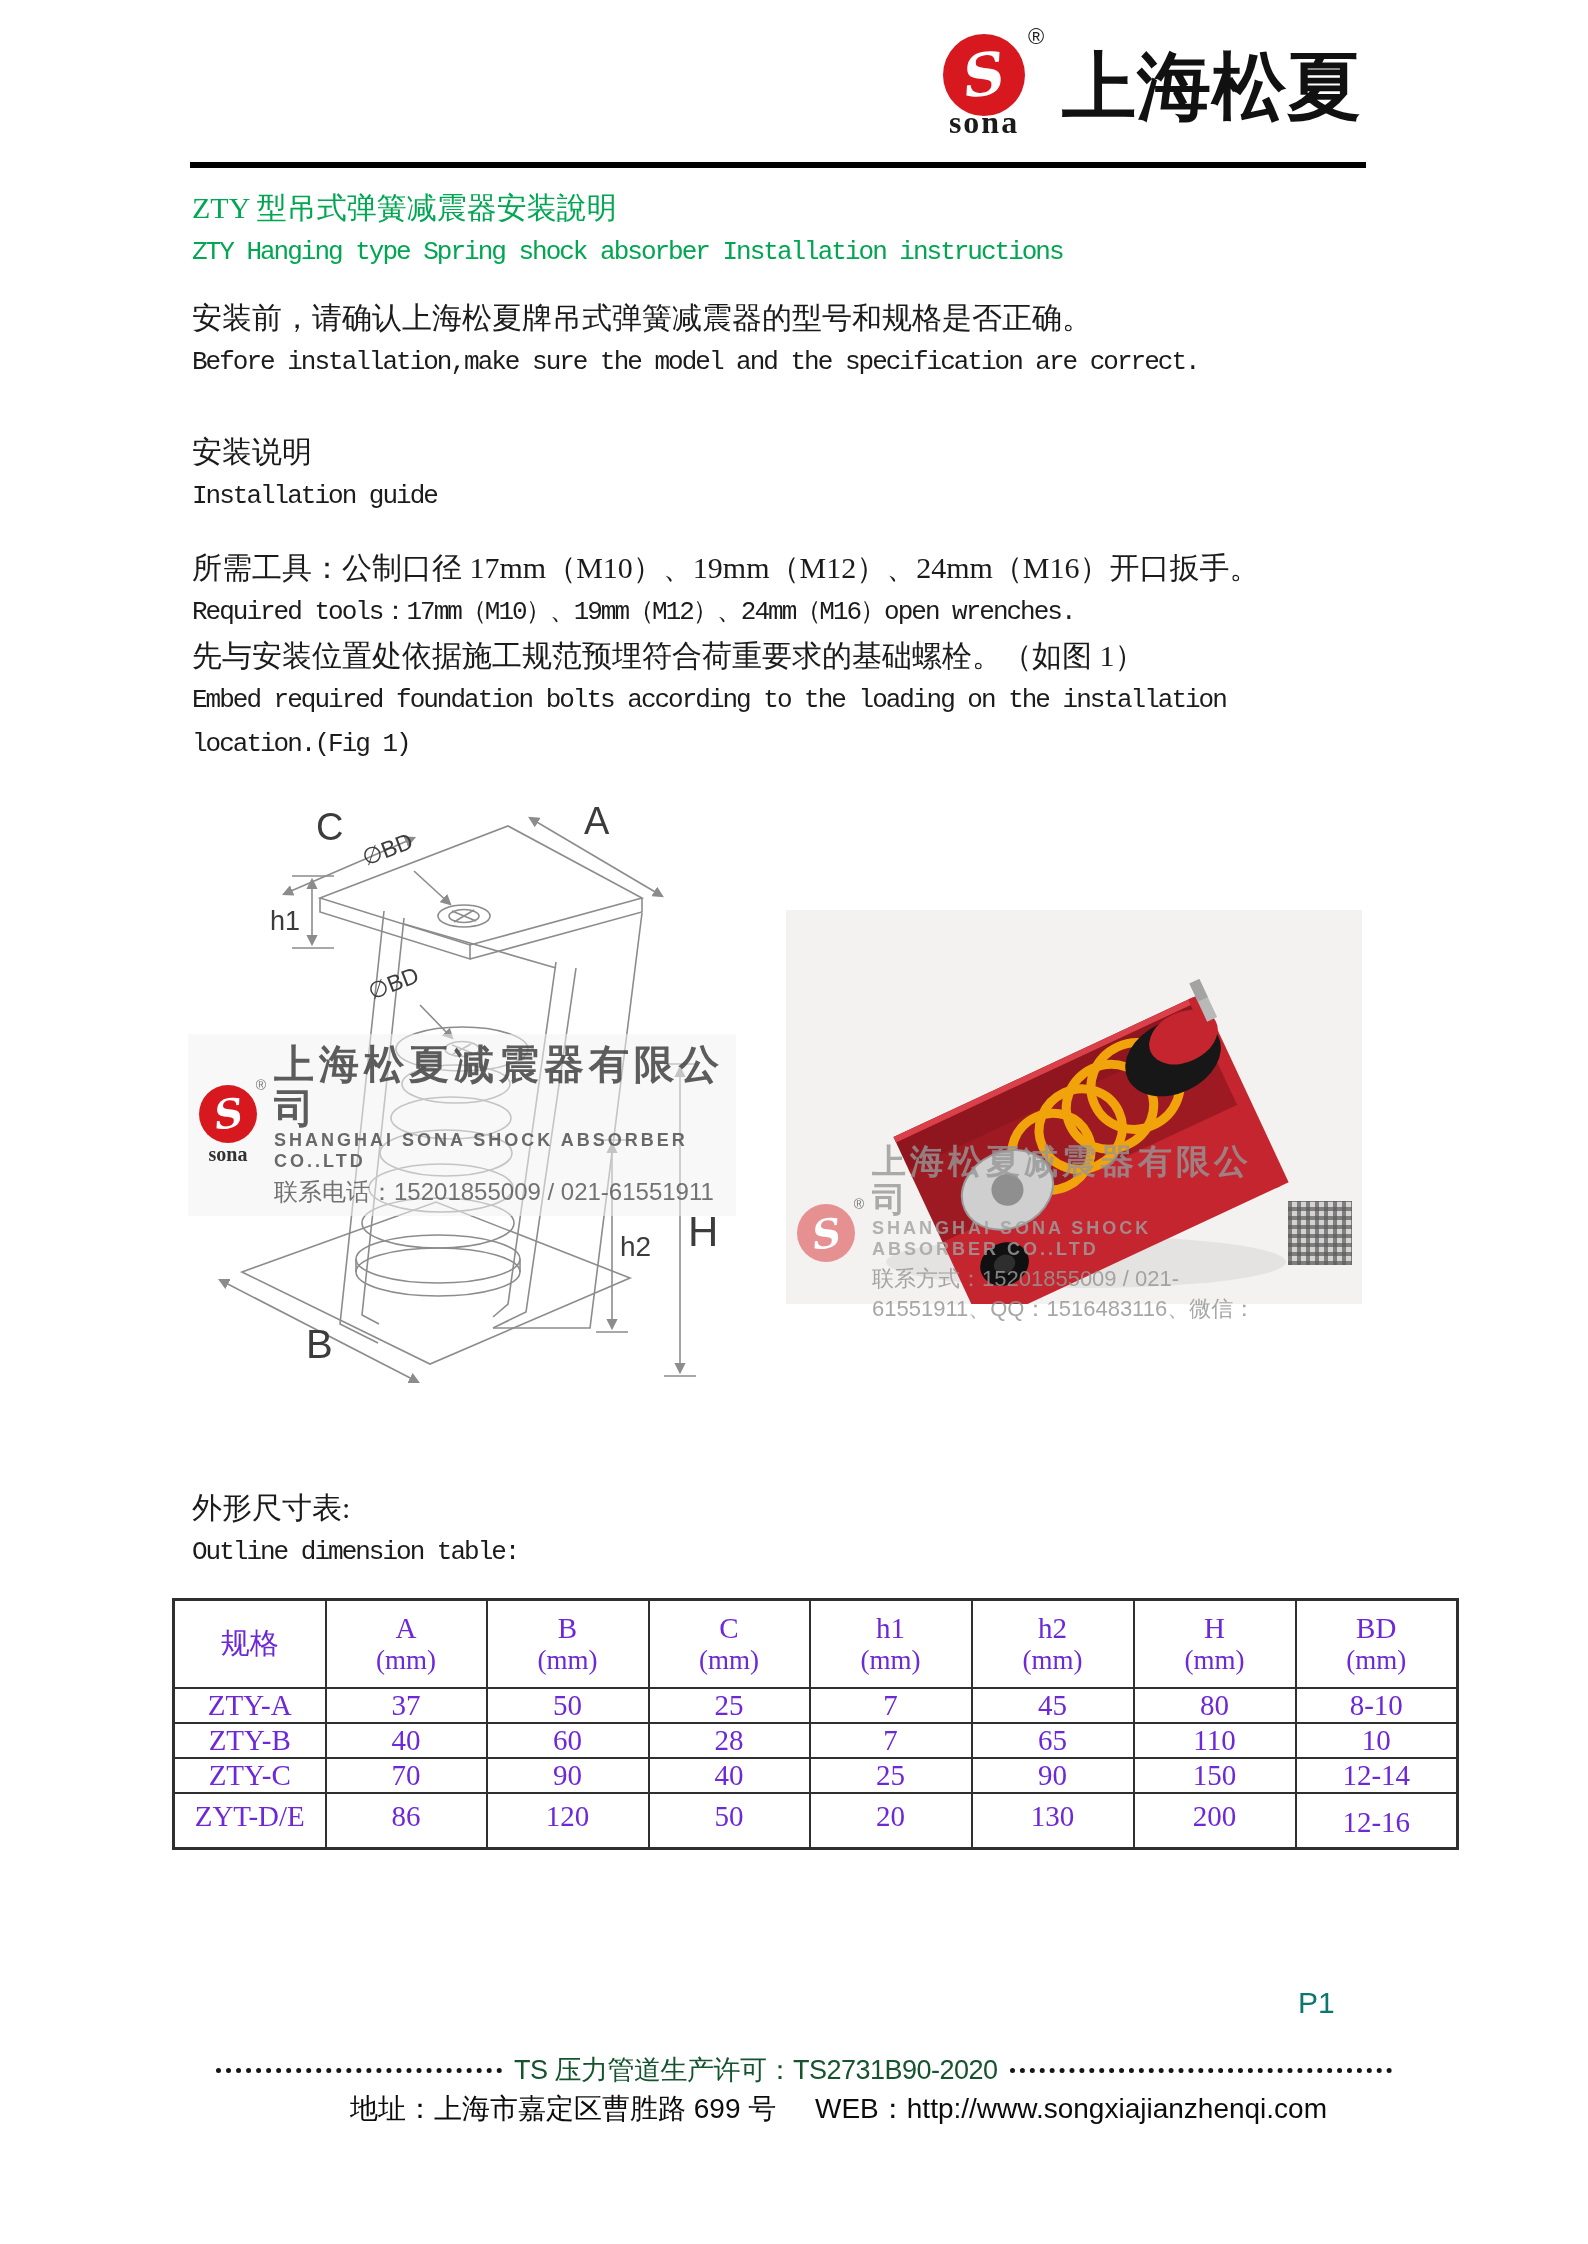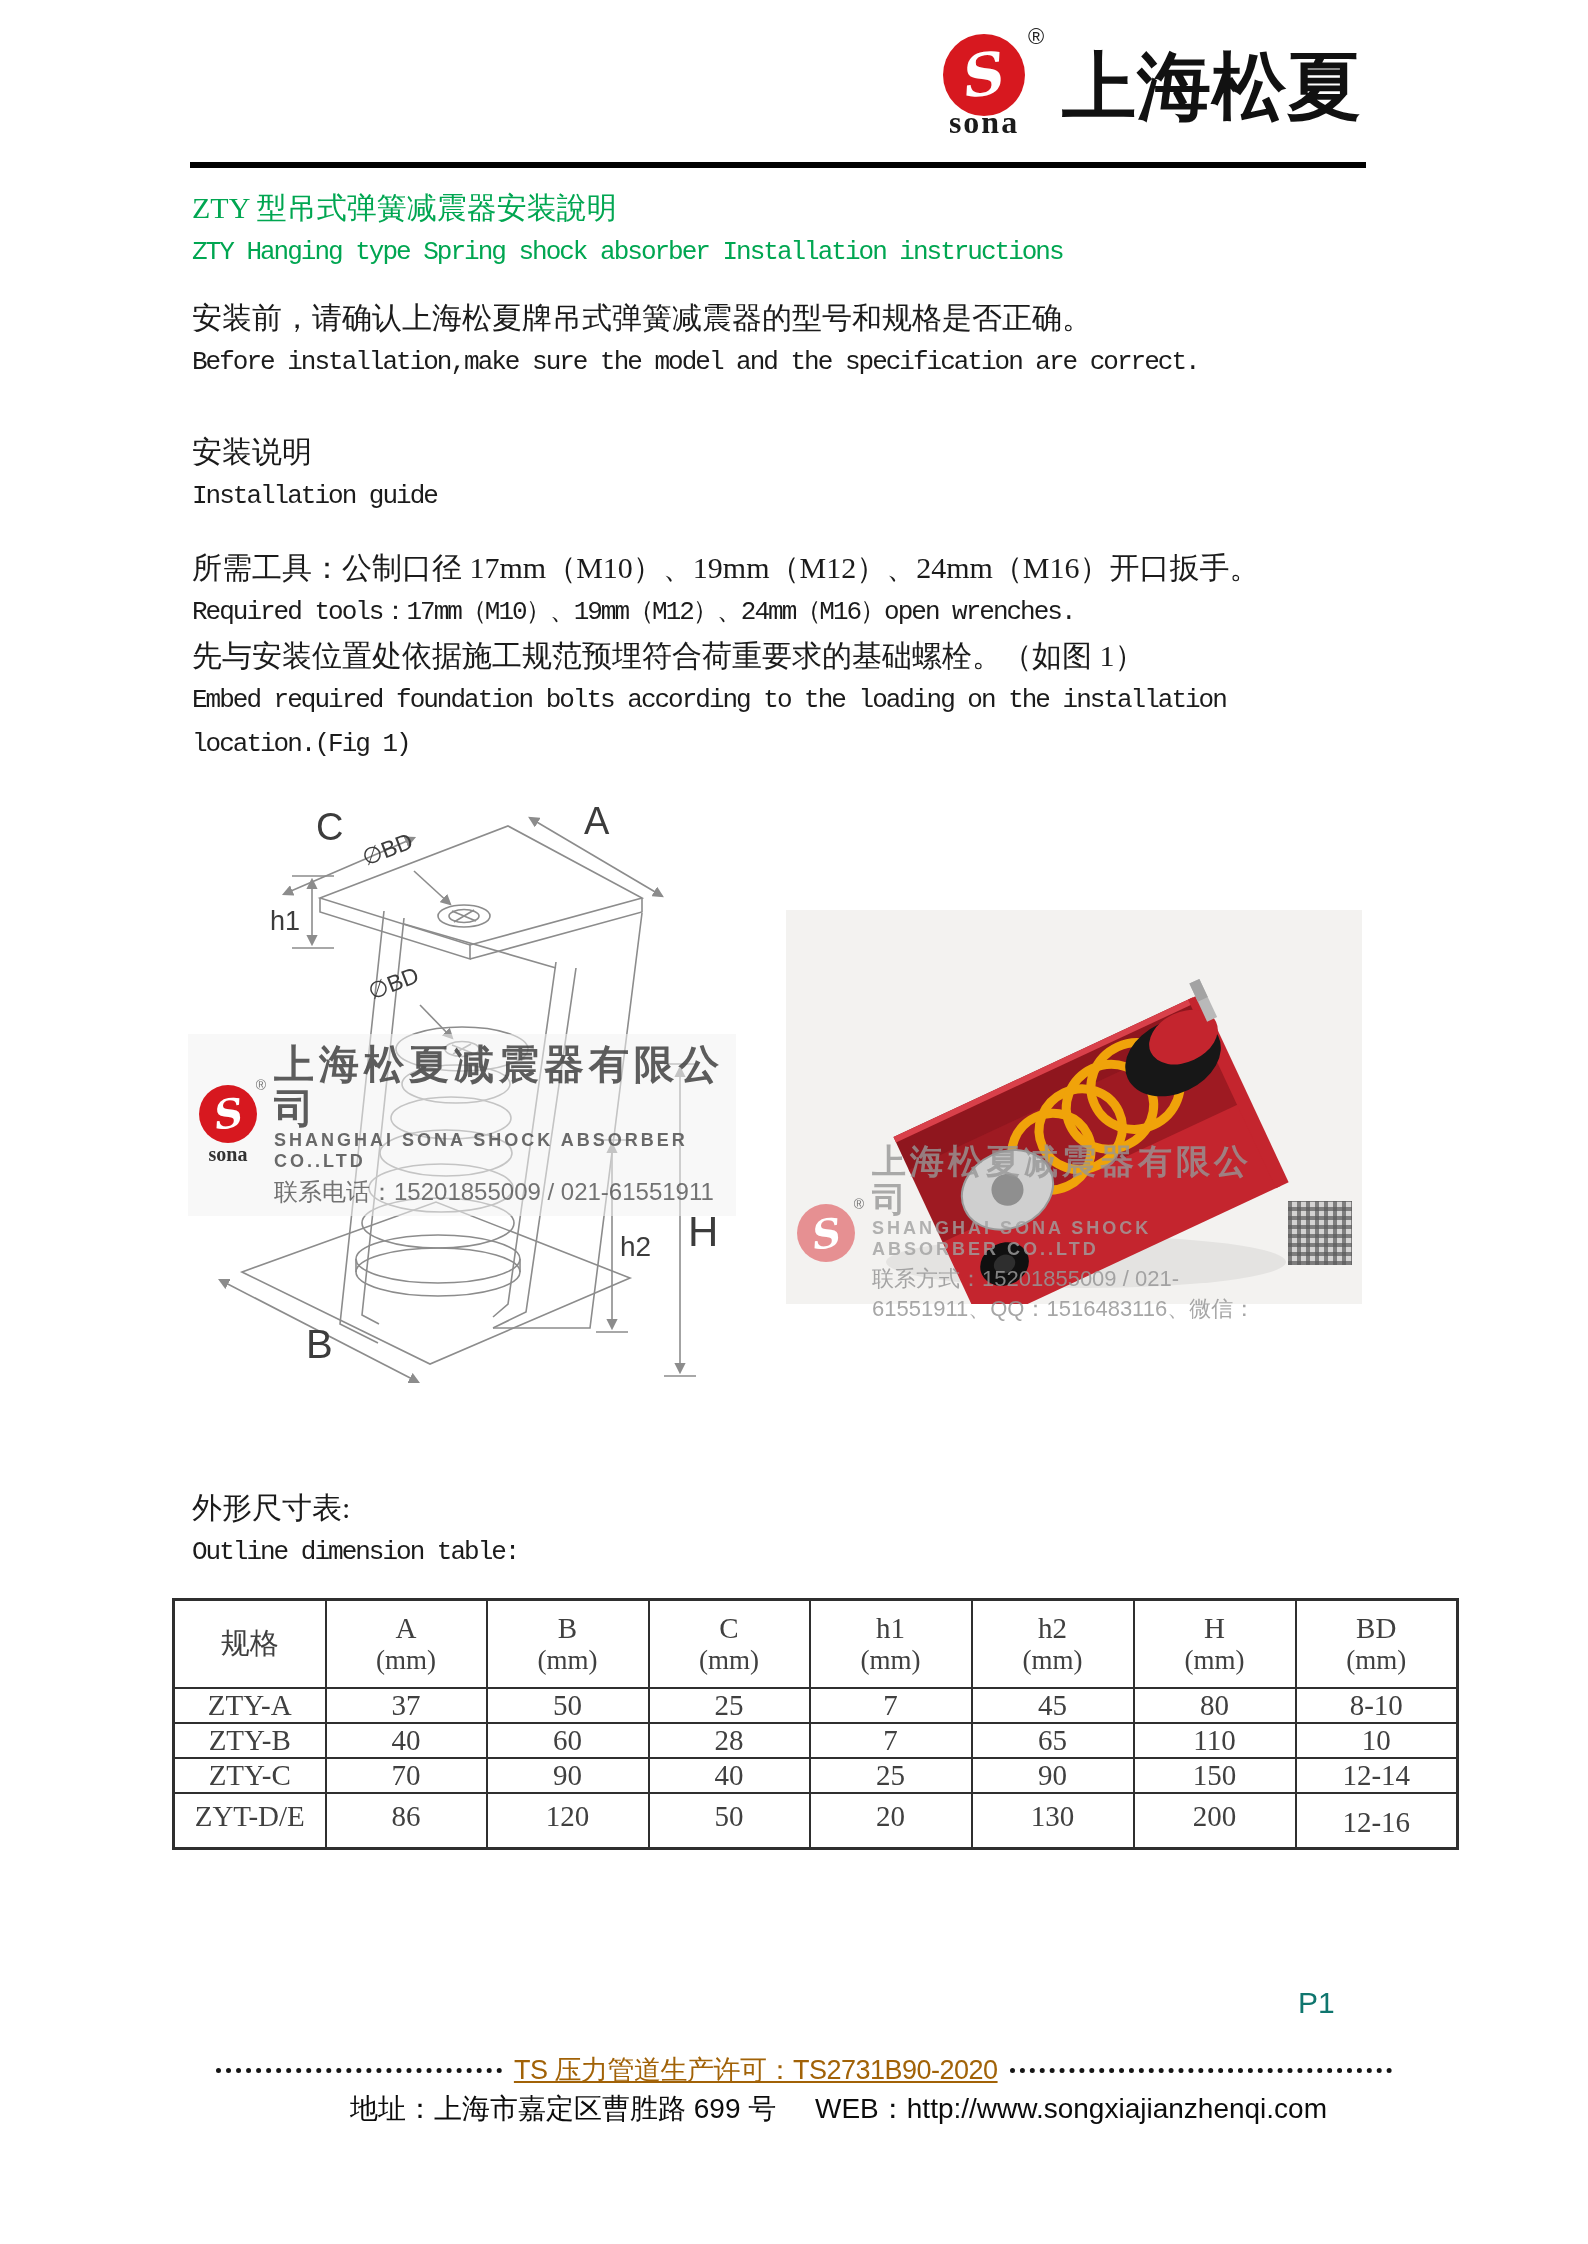--- a/index.html
+++ b/index.html
@@ -34,33 +34,33 @@
   .wm-pale .wm-cn{color:rgba(150,150,150,0.8);}
   .wm-pale .wm-en{color:rgba(160,160,160,0.8);}
   .wm-pale .wm-ph{color:rgba(150,150,150,0.85);font-size:22px;}
   .qr{width:64px;height:64px;flex:0 0 64px;margin-right:10px;background-color:rgba(120,120,120,0.25);
       background-image:repeating-linear-gradient(0deg,rgba(90,90,90,.7) 0 4px,transparent 4px 9px),
                        repeating-linear-gradient(90deg,rgba(90,90,90,.7) 0 4px,transparent 4px 9px);}
   
   .dims{left:172px;top:1598px;}
   table{border-collapse:collapse;table-layout:fixed;width:1284px;}
   td{border:2px solid #2f2f2f;text-align:center;vertical-align:middle;
-     font-family:"Liberation Serif","DejaVu Serif",serif;font-size:29px;color:#404040;padding:0;}
+     font-family:"Liberation Serif","DejaVu Serif",serif;font-size:29px;color:#6d28d9;padding:0;}
   tr.hdr{height:88px;}
   tr.r{height:34px;}
   tr.r-last{height:56px;}
   table{border:3px solid #2f2f2f;}
   .unit{font-size:27px;}
   
   .pageno{left:1298px;top:1986px;font:30px "Liberation Sans",sans-serif;color:#0f766e;}
   .ts-row{left:216px;top:2052px;width:1176px;display:flex;align-items:center;gap:12px;}
   .dots{height:0;border-top:5px dotted #161616;}
   .dots-l{width:305px;}
   .dots-r{width:408px;}
-  .ts-text{font:27px "Liberation Sans","DejaVu Sans",sans-serif;letter-spacing:-0.5px;color:#a16207;white-space:pre;text-decoration:underline;}
+  .ts-text{font:27px "Liberation Sans","DejaVu Sans",sans-serif;letter-spacing:-0.5px;color:#14532d;white-space:pre;}
   .addr{left:350px;top:2090px;font:28px "Liberation Sans","DejaVu Sans",sans-serif;color:#0c0c0c;white-space:pre;}
   .web{left:815px;top:2090px;font:28px "Liberation Sans","DejaVu Sans",sans-serif;color:#0c0c0c;white-space:pre;}
   svg text{font-family:"Liberation Sans","DejaVu Sans",sans-serif;fill:#3c3c3c;}
 </style>
 </head>
 <body>
 
 <div class="page">
 
   <div class="abs logo-mark">

